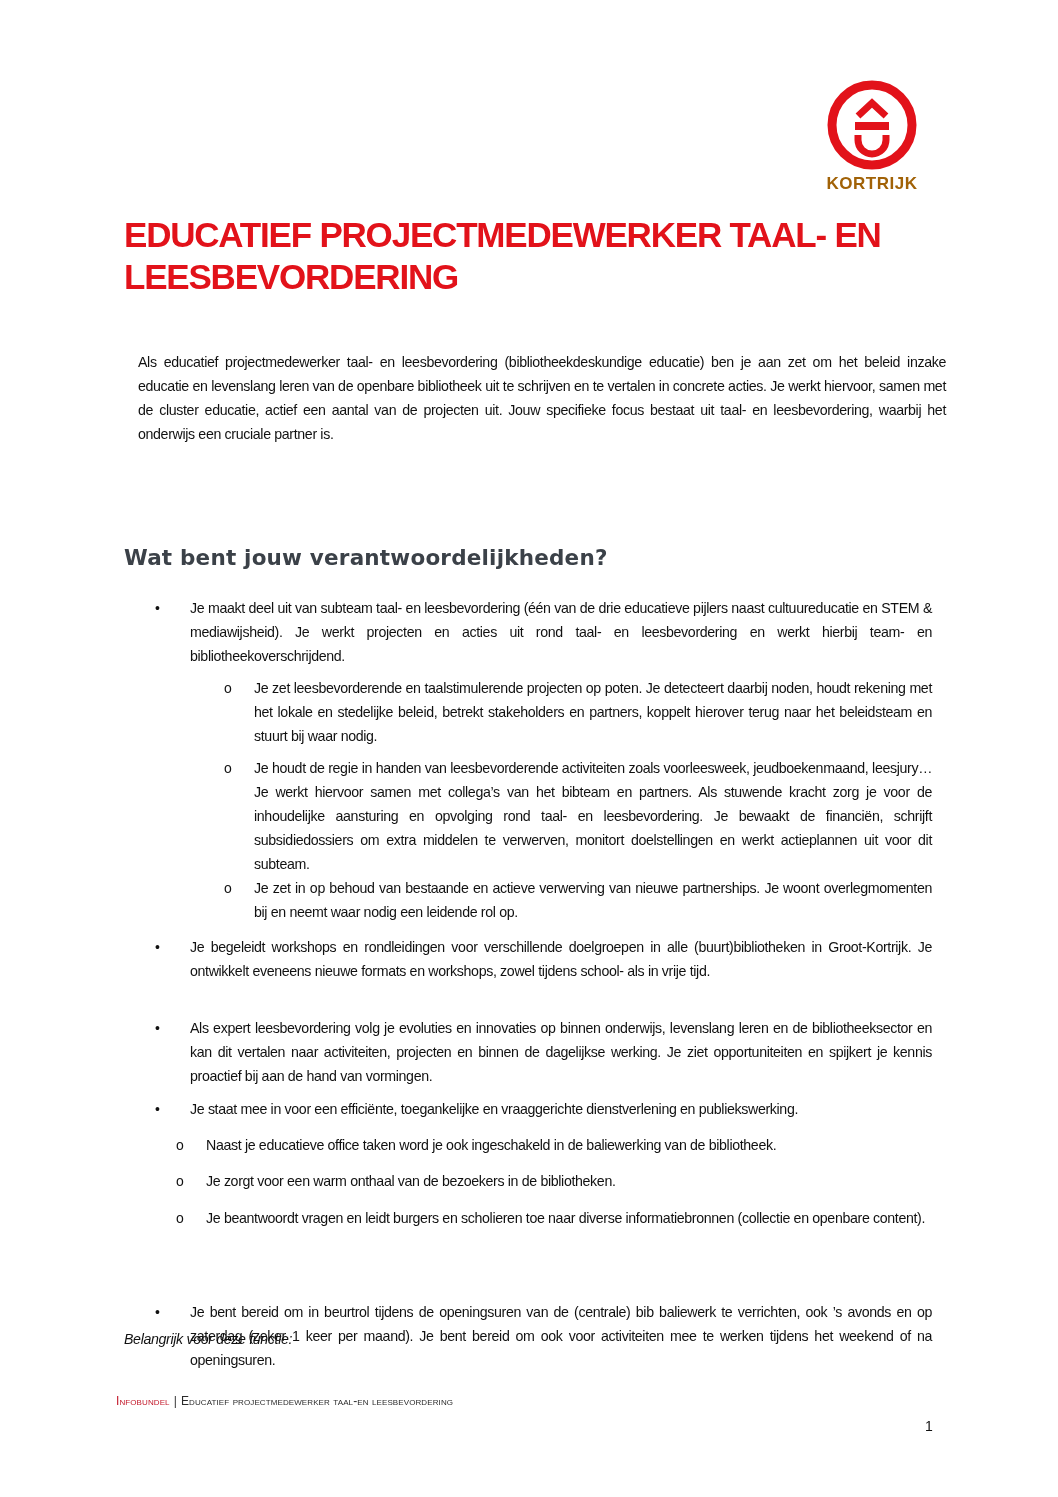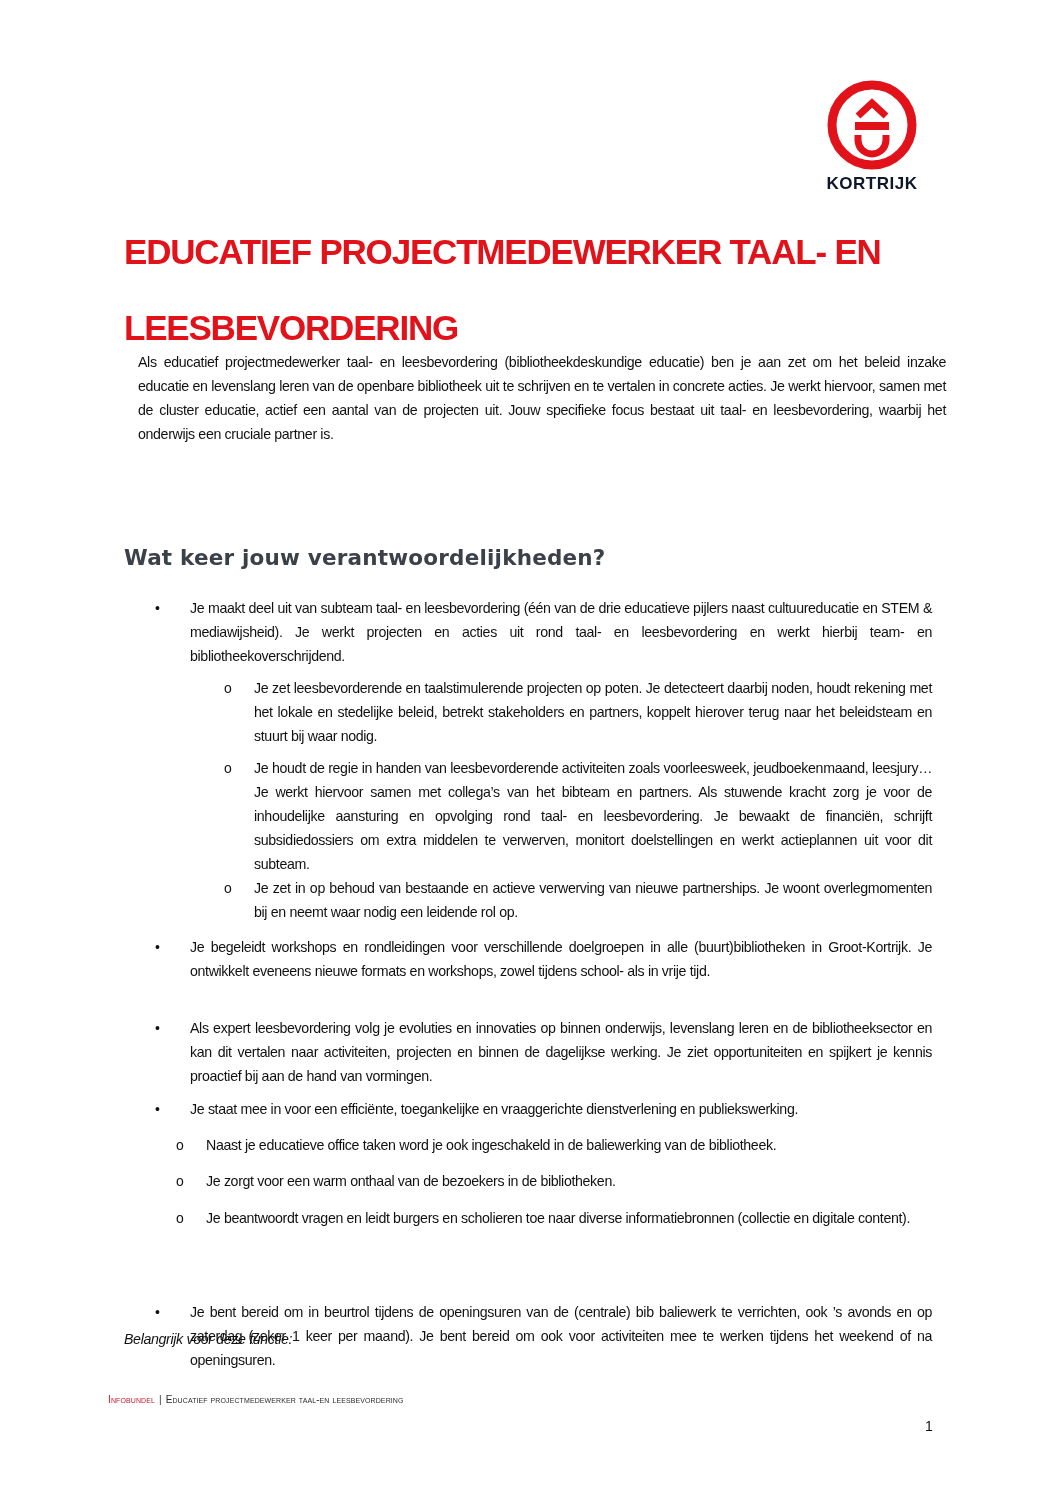--- a/index.html
+++ b/index.html
@@ -3,25 +3,25 @@
 <meta charset="utf-8">
 <style>
   html, body { margin: 0; padding: 0; background: #ffffff; }
   body { width: 1058px; height: 1497px; position: relative; overflow: hidden;
          font-family: "Liberation Sans", "DejaVu Sans", sans-serif; color: #111; }
   .page { position: absolute; left: 0; top: 0; width: 1058px; height: 1497px; }
 
   .logo { position: absolute; left: 818px; top: 78px; width: 108px; height: 120px; }
   .logo svg { display: block; }
   .logo-text { position: absolute; left: 0; top: 96px; width: 108px; text-align: center;
-               color: #0f172a; font-weight: 700; font-size: 17px; letter-spacing: 0.5px; }
+               color: #a16207; font-weight: 700; font-size: 17px; letter-spacing: 0.5px; }
 
   .title { position: absolute; left: 124px; top: 214px; width: 820px; margin: 0;
            color: #e2121a; font-family: "Liberation Sans", sans-serif; font-weight: 700;
-           font-size: 35px; line-height: 76px; letter-spacing: -1.2px; }
+           font-size: 35px; line-height: 42px; letter-spacing: -1.2px; }
 
   .para { position: absolute; left: 124px; width: 808px; margin: 0;
           font-size: 14.2px; line-height: 24px; text-align: justify; letter-spacing: -0.35px; }
   .p1 { top: 350px; margin-left: 14px; }
   .p2 { top: 452px; }
 
   .h2 { position: absolute; left: 124px; top: 545px; margin: 0; color: #3b4148;
         font-family: "DejaVu Sans", sans-serif; font-weight: 700; font-size: 21.5px;
         letter-spacing: 0.2px; }
 
@@ -32,21 +32,21 @@
   .b1 { left: 190px; width: 742px; }
   .b1m { left: 155px; }
   .s1 { left: 254px; width: 678px; }
   .s1m { left: 224px; }
   .s2 { left: 206px; width: 726px; }
   .s2m { left: 176px; }
 
   .italic-label { position: absolute; left: 124px; top: 1331px; font-style: italic;
                   font-size: 14.2px; letter-spacing: -0.35px; margin: 0; }
 
-  .footer { position: absolute; left: 108px; top: 1394px; font-size: 10px; color: #2b2b2b;
+  .footer { position: absolute; left: 116px; top: 1394px; font-size: 12px; color: #2b2b2b;
             font-variant: small-caps; letter-spacing: 0.1px; }
   .footer .red { color: #c3182a; }
   .footer .sep { color: #333; margin: 0 4px; }
   .pagenum { position: absolute; left: 925px; top: 1418px; font-size: 14px; color: #111; }
 </style>
 </head>
 <body>
 
 <div class="page">
 
@@ -57,21 +57,21 @@
       <rect x="37" y="44" width="34" height="8" fill="#e2121a"></rect>
       <path d="M40,57 L40,62 A14,14 0 0 0 68,62 L68,57" fill="none" stroke="#e2121a" stroke-width="7"></path>
     </svg>
     <div class="logo-text">KORTRIJK</div>
   </div>
 
   <h1 class="title">EDUCATIEF PROJECTMEDEWERKER TAAL- EN LEESBEVORDERING</h1>
 
   <p class="para p1">Als educatief projectmedewerker taal- en leesbevordering (bibliotheekdeskundige educatie) ben je aan zet om het beleid inzake educatie en levenslang leren van de openbare bibliotheek uit te schrijven en te vertalen in concrete acties. Je werkt hiervoor, samen met de cluster educatie, actief een aantal van de projecten uit. Jouw specifieke focus bestaat uit taal- en leesbevordering, waarbij het onderwijs een cruciale partner is.</p>
 
-  <h2 class="h2">Wat keer jouw verantwoordelijkheden?</h2>
+  <h2 class="h2">Wat bent jouw verantwoordelijkheden?</h2>
 
   <span class="marker b1m" style="top:596px">•</span>
   <p class="item b1" style="top:596px">Je maakt deel uit van subteam taal- en leesbevordering (één van de drie educatieve pijlers naast cultuureducatie en STEM &amp; mediawijsheid). Je werkt projecten en acties uit rond taal- en leesbevordering en werkt hierbij team- en bibliotheekoverschrijdend.</p>
 
   <span class="marker s1m" style="top:676px">o</span>
   <p class="item s1" style="top:676px">Je zet leesbevorderende en taalstimulerende projecten op poten. Je detecteert daarbij noden, houdt rekening met het lokale en stedelijke beleid, betrekt stakeholders en partners, koppelt hierover terug naar het beleidsteam en stuurt bij waar nodig.</p>
 
   <span class="marker s1m" style="top:756px">o</span>
   <p class="item s1" style="top:756px">Je houdt de regie in handen van leesbevorderende activiteiten zoals voorleesweek, jeudboekenmaand, leesjury… Je werkt hiervoor samen met collega’s van het bibteam en partners. Als stuwende kracht zorg je voor de inhoudelijke aansturing en opvolging rond taal- en leesbevordering. Je bewaakt de financiën, schrijft subsidiedossiers om extra middelen te verwerven, monitort doelstellingen en werkt actieplannen uit voor dit subteam.</p>
 
@@ -87,21 +87,21 @@
   <span class="marker b1m" style="top:1097px">•</span>
   <p class="item b1" style="top:1097px">Je staat mee in voor een efficiënte, toegankelijke en vraaggerichte dienstverlening en publiekswerking.</p>
 
   <span class="marker s2m" style="top:1133px">o</span>
   <p class="item s2" style="top:1133px">Naast je educatieve office taken word je ook ingeschakeld in de baliewerking van de bibliotheek.</p>
 
   <span class="marker s2m" style="top:1169px">o</span>
   <p class="item s2" style="top:1169px">Je zorgt voor een warm onthaal van de bezoekers in de bibliotheken.</p>
 
   <span class="marker s2m" style="top:1206px">o</span>
-  <p class="item s2" style="top:1206px">Je beantwoordt vragen en leidt burgers en scholieren toe naar diverse informatiebronnen (collectie en digitale content).</p>
+  <p class="item s2" style="top:1206px">Je beantwoordt vragen en leidt burgers en scholieren toe naar diverse informatiebronnen (collectie en openbare content).</p>
 
   <p class="italic-label">Belangrijk voor deze functie:</p>
 
   <span class="marker b1m" style="top:1300px">•</span>
   <p class="item b1" style="top:1300px">Je bent bereid om in beurtrol tijdens de openingsuren van de (centrale) bib baliewerk te verrichten, ook ’s avonds en op zaterdag (zeker 1 keer per maand). Je bent bereid om ook voor activiteiten mee te werken tijdens het weekend of na openingsuren.</p>
 
   <div class="footer">
     <span class="red">Infobundel</span><span class="sep">|</span><span>Educatief projectmedewerker taal-en leesbevordering</span>
   </div>
   <div class="pagenum">1</div>

